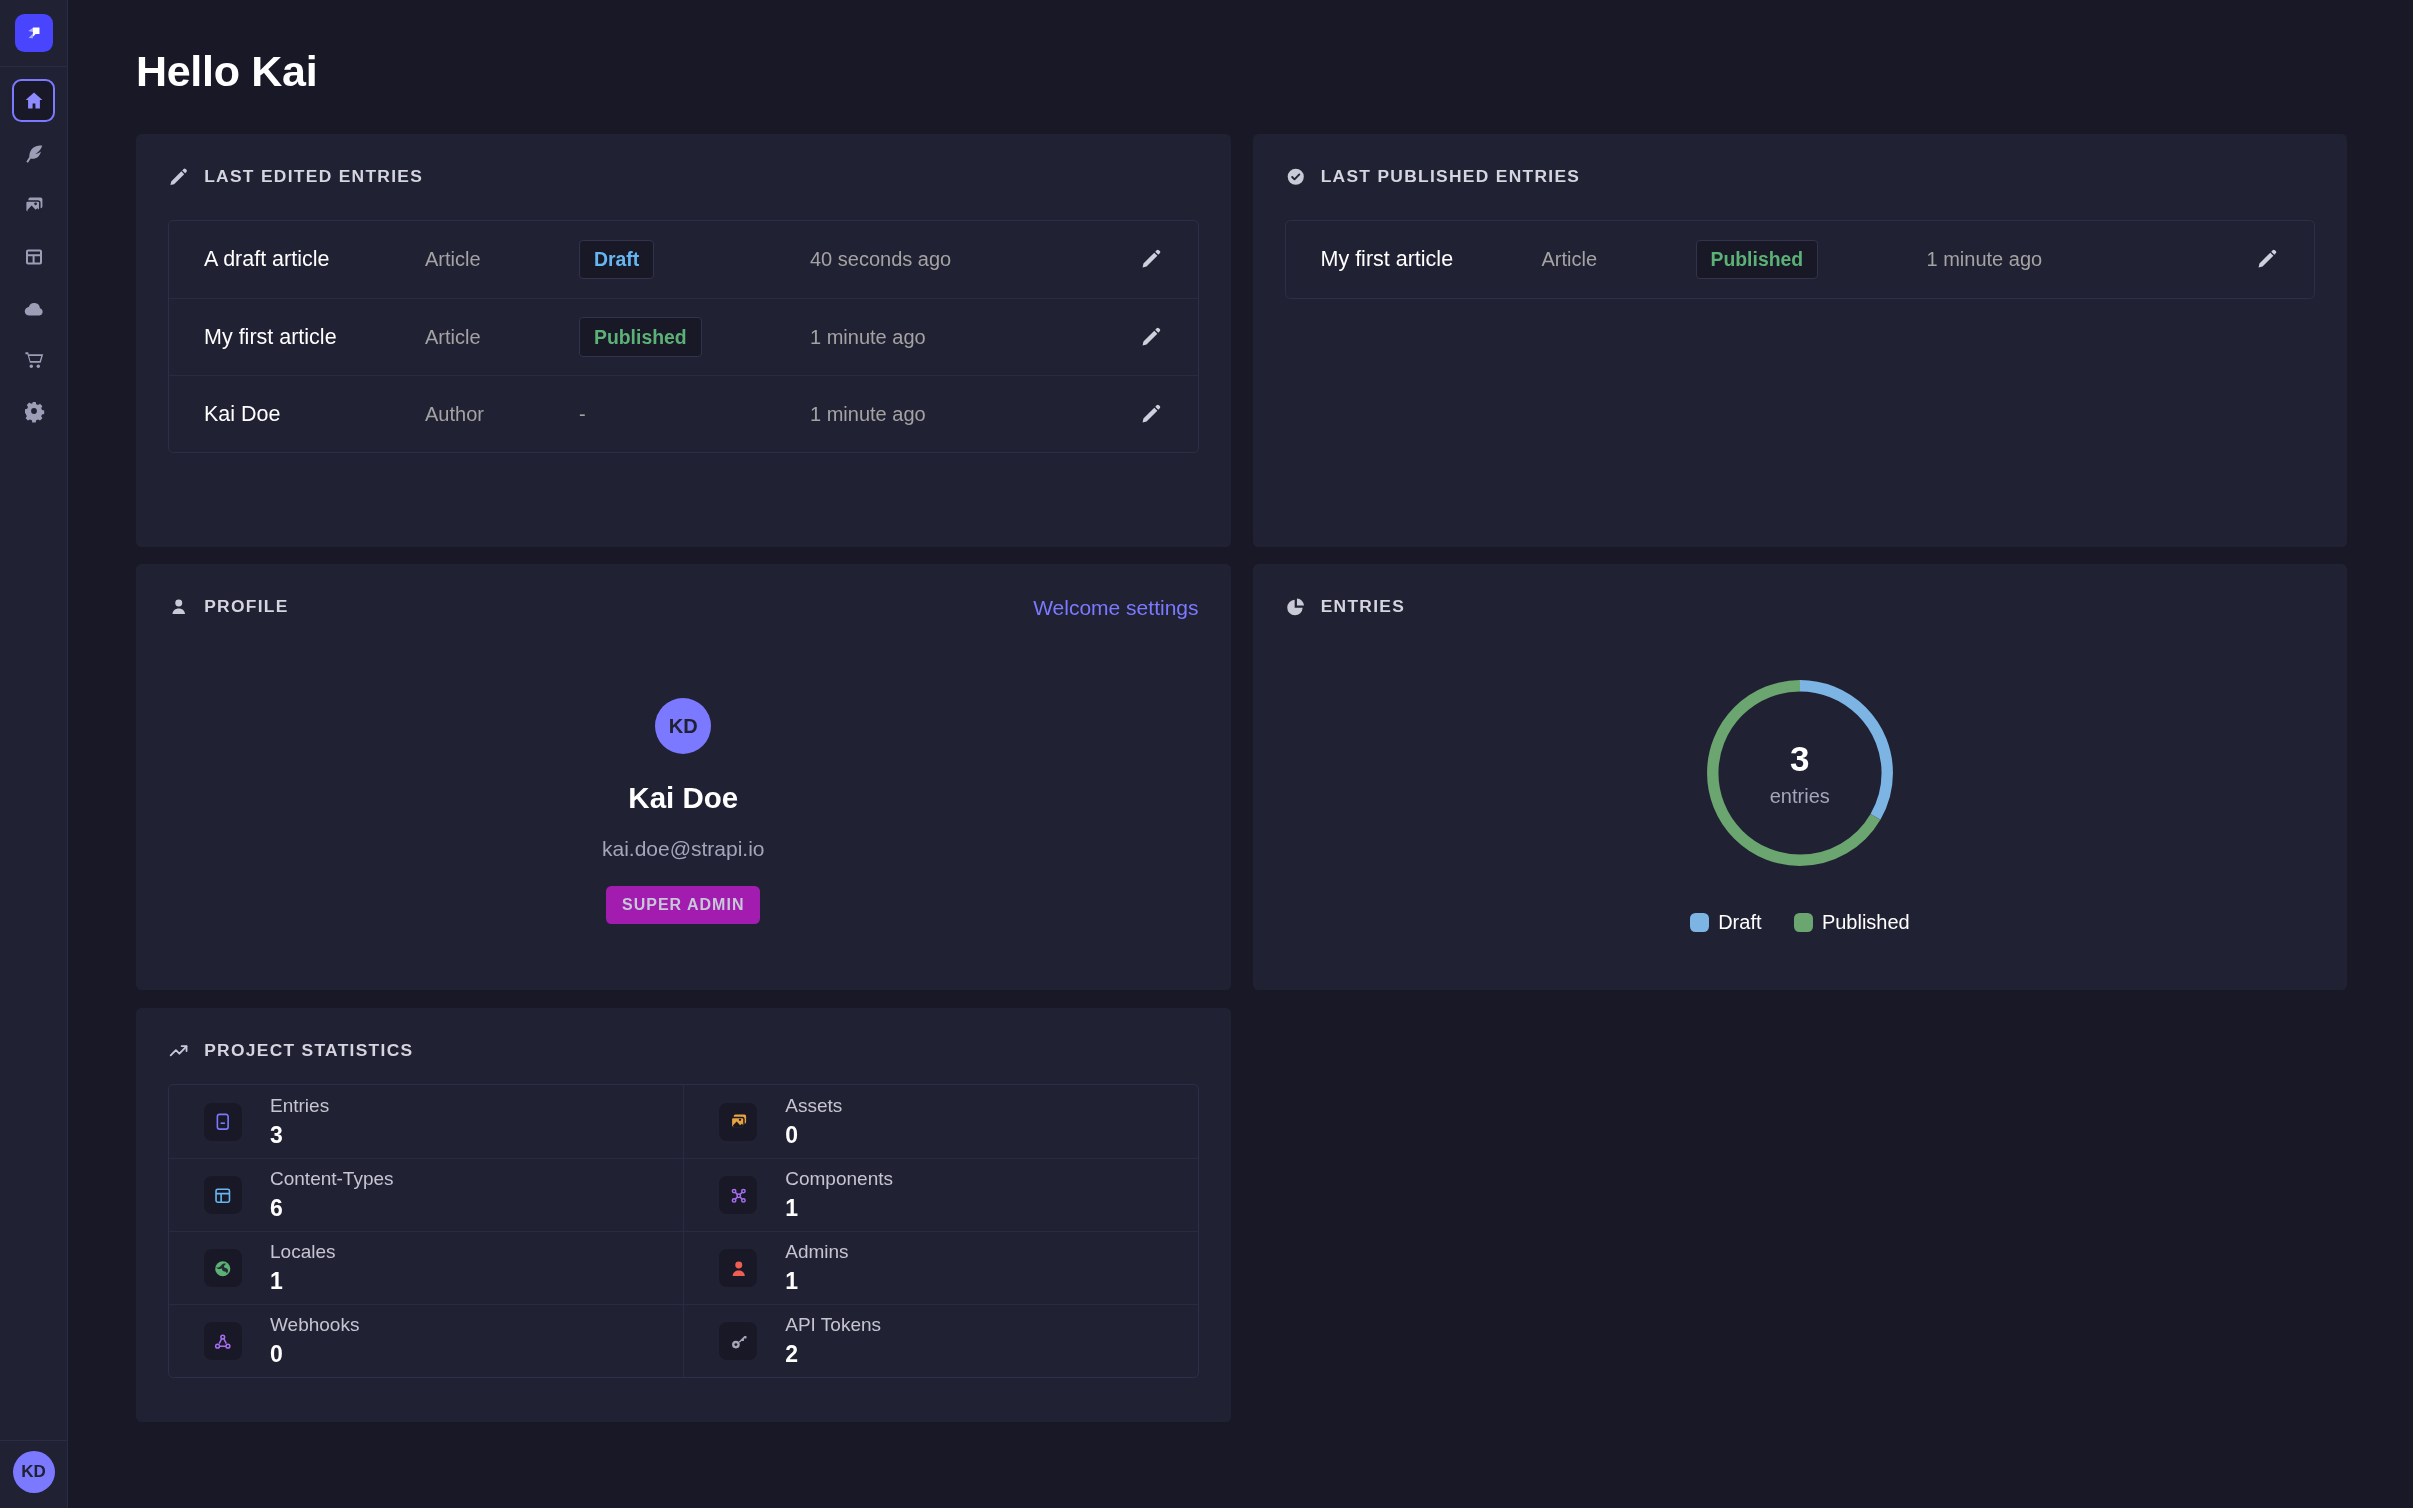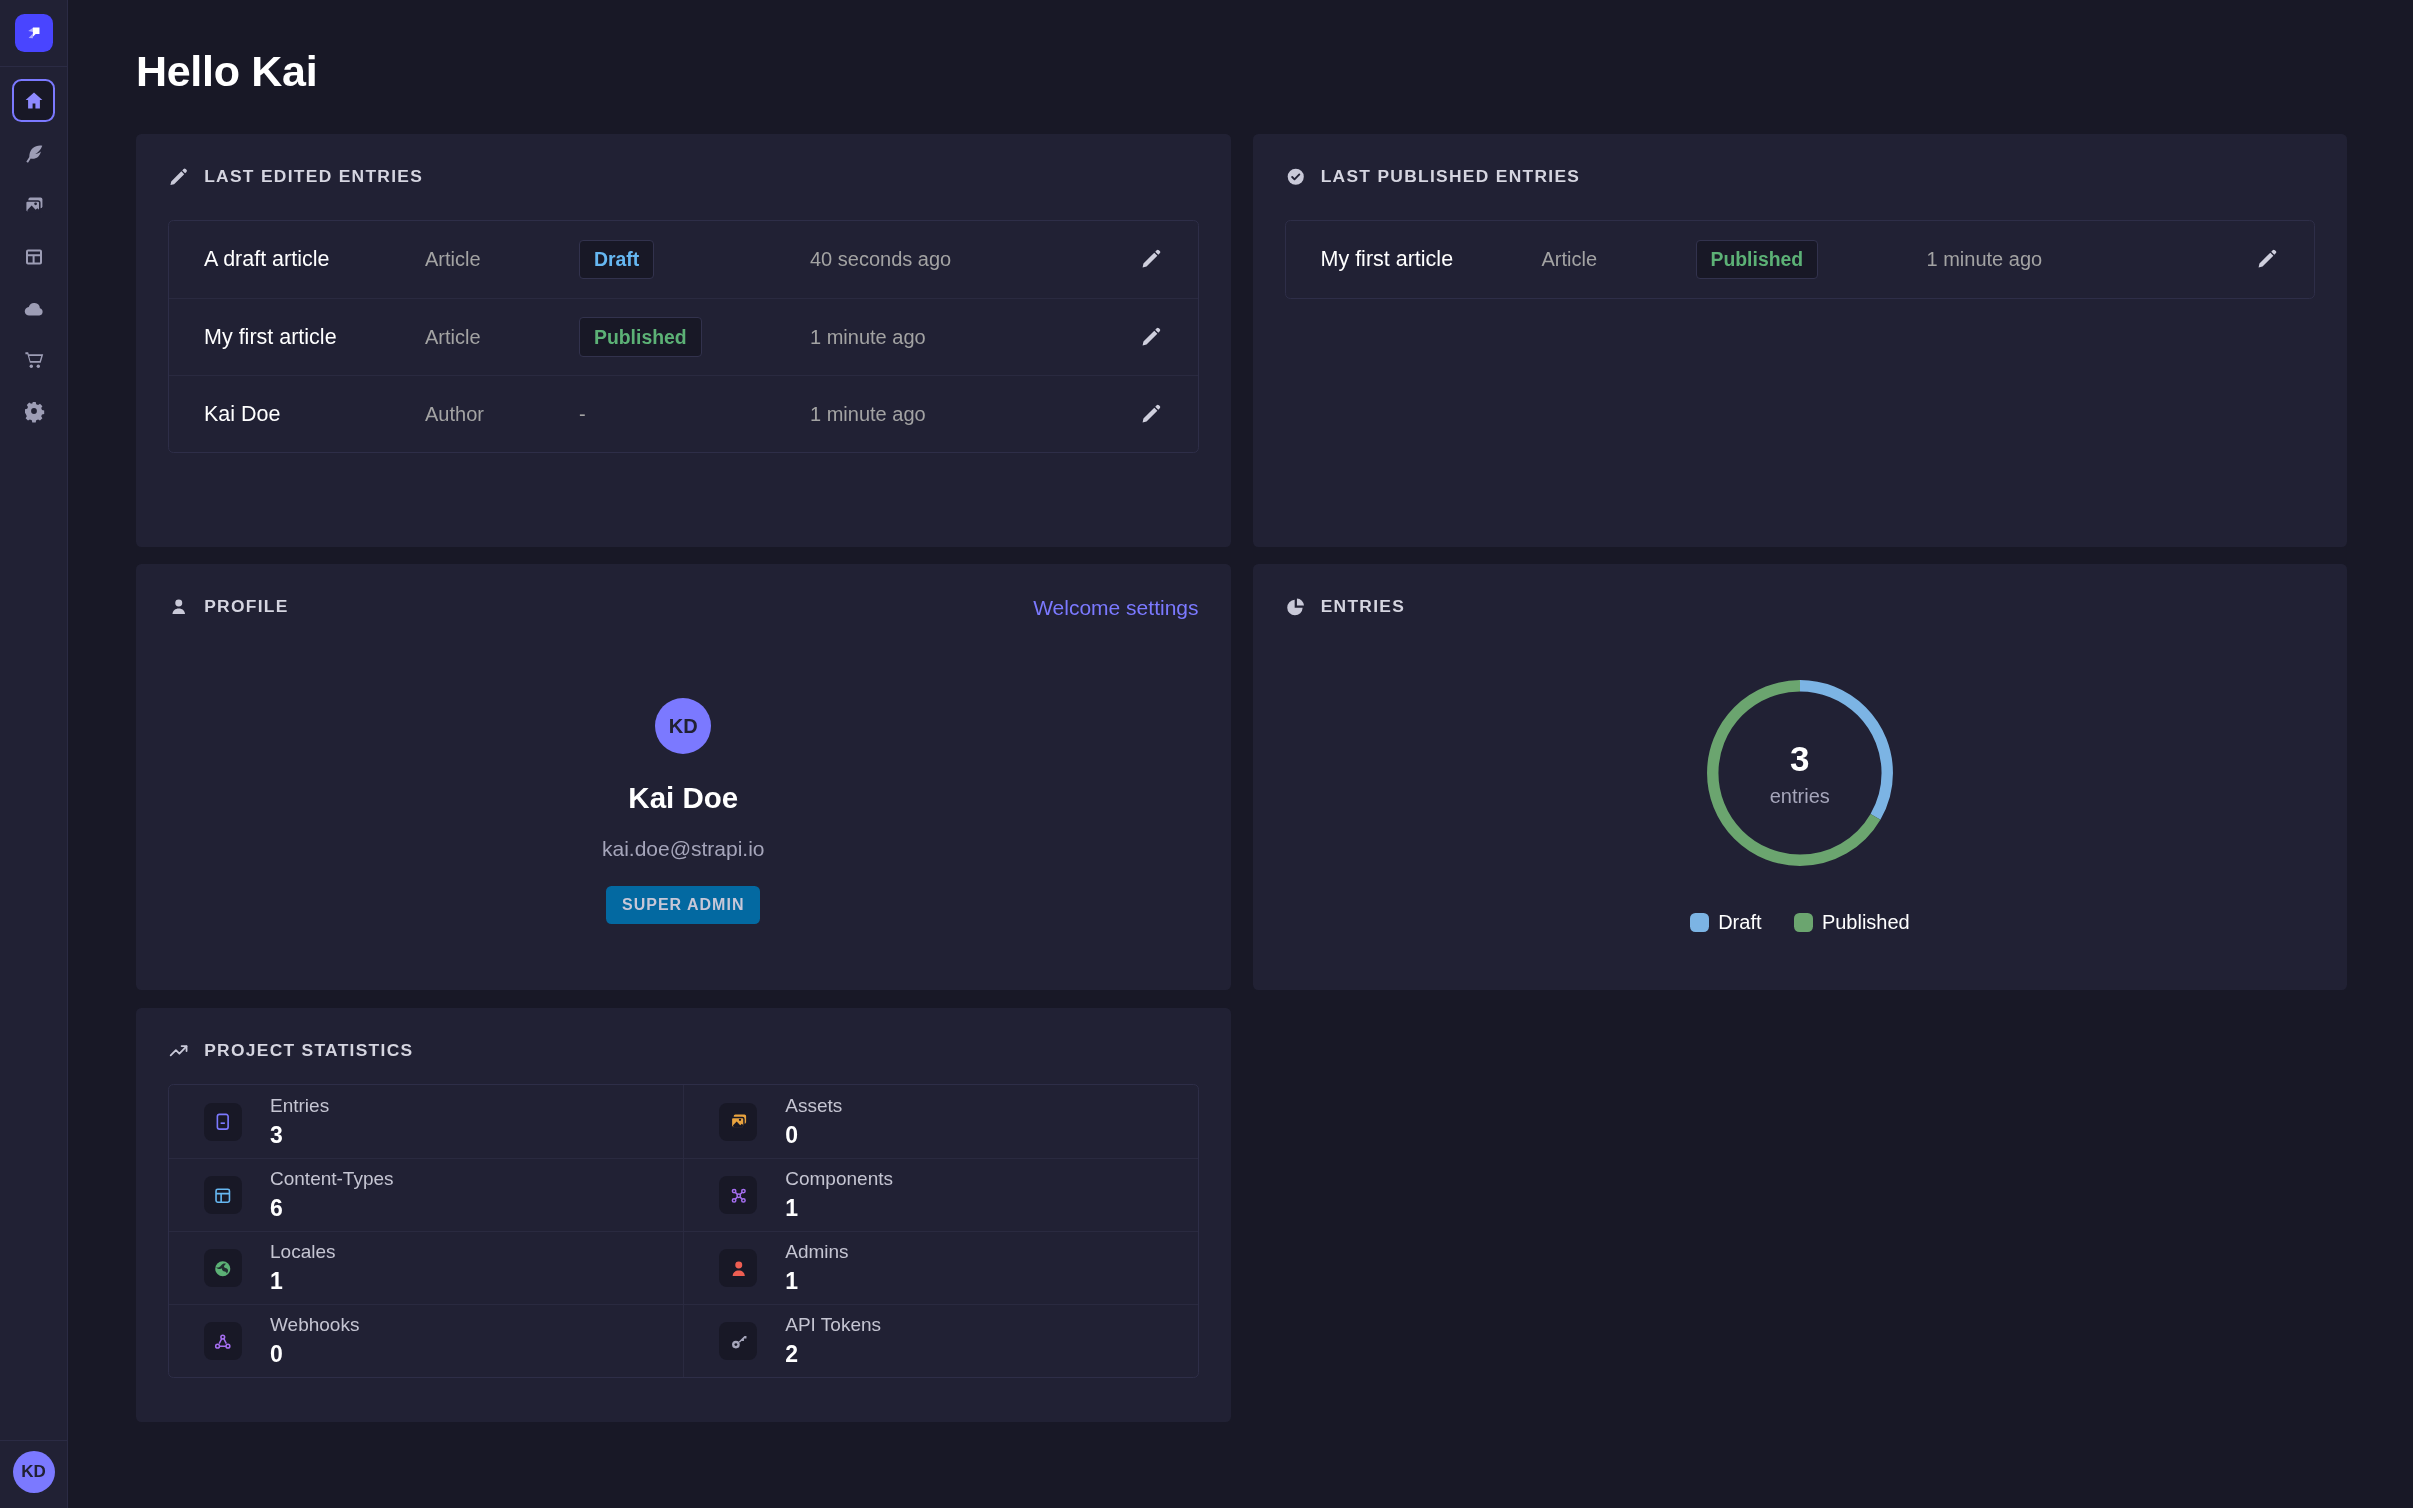--- a/index.html
+++ b/index.html
@@ -87,21 +87,21 @@
 
   
   .profile-body { display:flex; flex-direction:column; align-items:center; margin-top:79px; }
   .profile-avatar {
     width:56px; height:56px; border-radius:50%; background:#7b79ff; color:#212134;
     display:flex; align-items:center; justify-content:center; font-size:20px; font-weight:700;
   }
   .profile-name { margin-top:27px; font-size:29.5px; font-weight:700; color:#ffffff; }
   .profile-email { margin-top:21.5px; font-size:21px; color:#a5a5ba; }
   .role-badge {
-    margin-top:25.5px; padding:10px 16px; background:#0369a1; border-radius:5.4px;
+    margin-top:25.5px; padding:10px 16px; background:#a21caf; border-radius:5.4px;
     font-size:16px; font-weight:600; letter-spacing:1px; color:#c7c7d7;
   }
 
   
   .donut-wrap { display:flex; flex-direction:column; align-items:center; margin-top:56px; }
   .donut-holder { position:relative; width:196px; height:196px; }
   .donut-center {
     position:absolute; inset:0; display:flex; flex-direction:column; align-items:center; justify-content:center;
   }
   .donut-total { font-size:35px; font-weight:700; color:#ffffff; }

